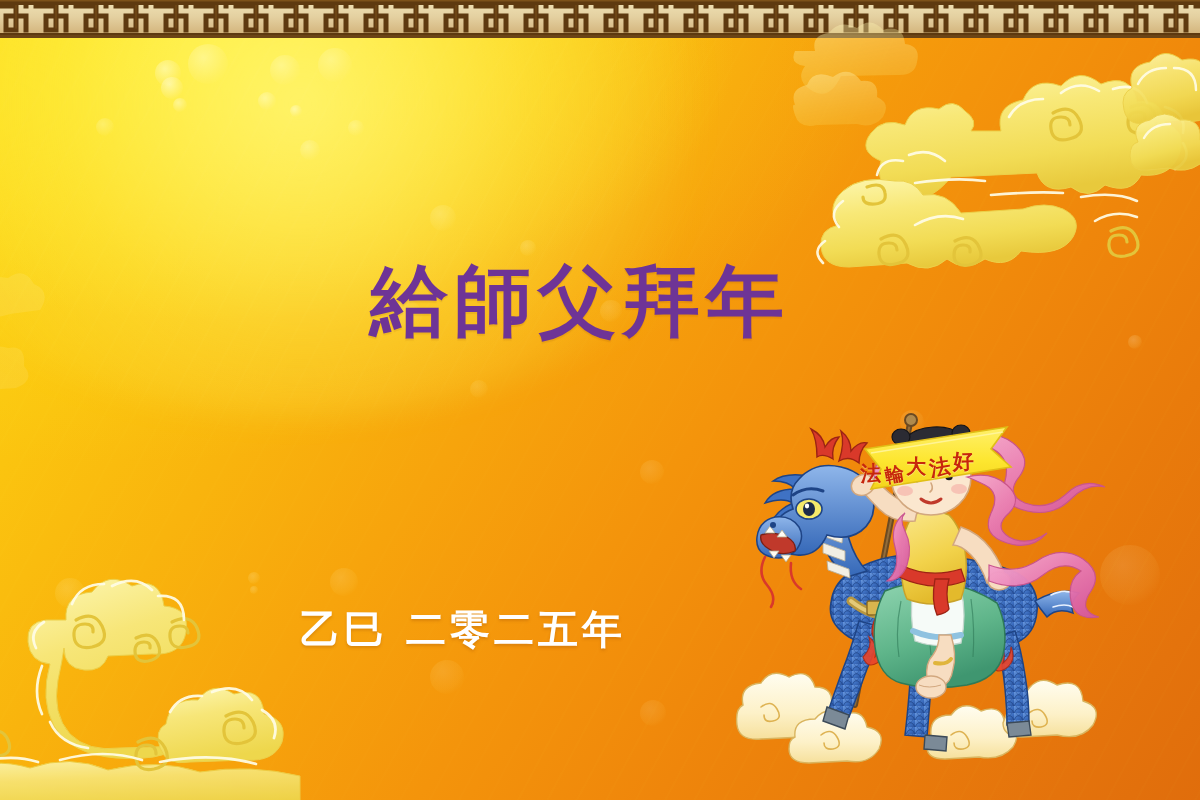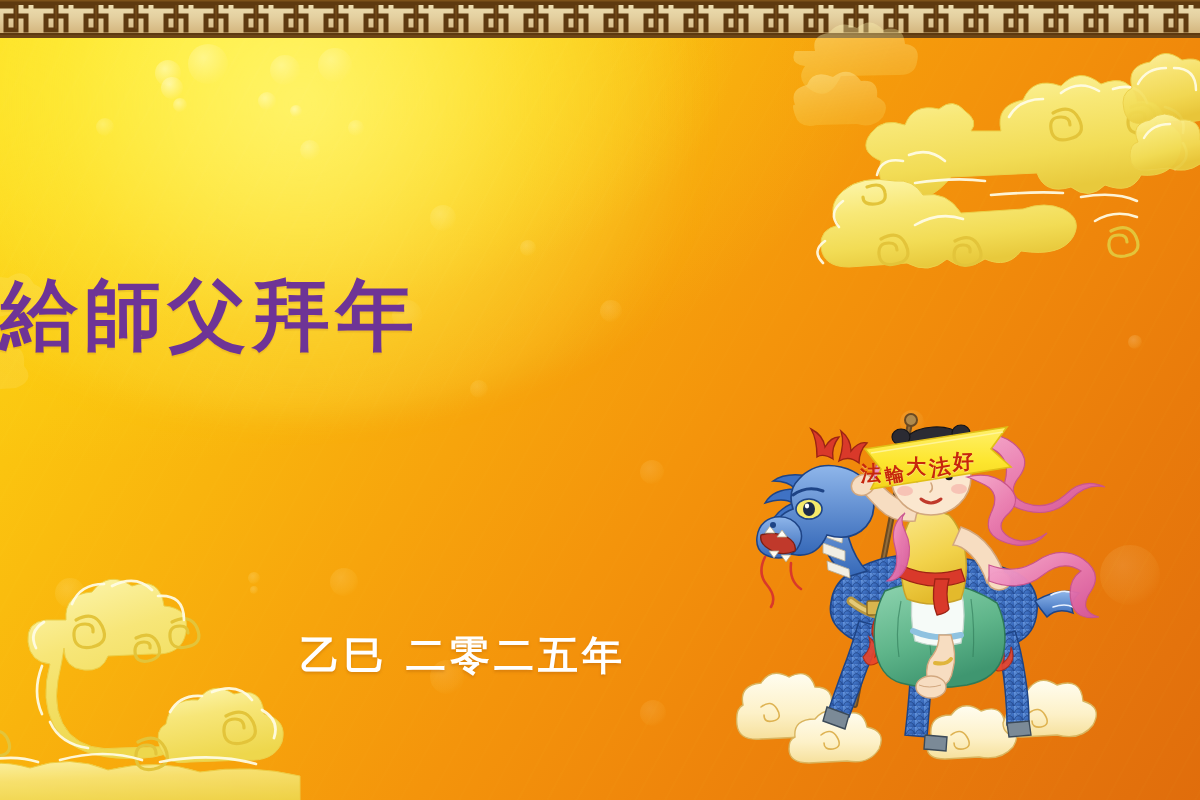--- a/index.html
+++ b/index.html
@@ -59,33 +59,33 @@
 
   
   #signature{
     position:absolute;left:116px;top:135px;
     font-family:"DejaVu Sans","Liberation Sans",sans-serif;
     font-weight:700;font-size:40px;letter-spacing:2px;
     color:#6a3192;white-space:nowrap;
     text-shadow:0 1px 0 rgba(255,255,255,.18);
   }
   #greeting{
-    position:absolute;left:0;top:272px;width:790px;
-    text-align:left;color:#6e3496;
-    font-family:Liberation Serif, serif;
+    position:absolute;left:0;top:263px;width:790px;
+    text-align:right;color:#6e3496;
+    font-family:Liberation Mono, monospace;
     font-weight:700;
   }
   #greeting .gline{
     display:block;font-size:78px;line-height:88px;letter-spacing:6px;
     white-space:nowrap;
     text-shadow:0 2px 1px rgba(120,50,10,.10);
   }
   #greeting .gline.l2{letter-spacing:4px;}
   #datestamp{
-    position:absolute;left:300px;top:628px;
+    position:absolute;left:300px;top:602px;
     color:#ffffff;font-weight:700;font-size:40px;letter-spacing:4px;
     white-space:nowrap;
     font-family:"DejaVu Sans","Liberation Sans",sans-serif;
     text-shadow:0 2px 3px rgba(160,80,10,.30);
   }
 
   
   #artwork{position:absolute;left:735px;top:405px;width:395px;height:395px;}
   #artwork svg{display:block;overflow:visible;}
   .bannertext{

